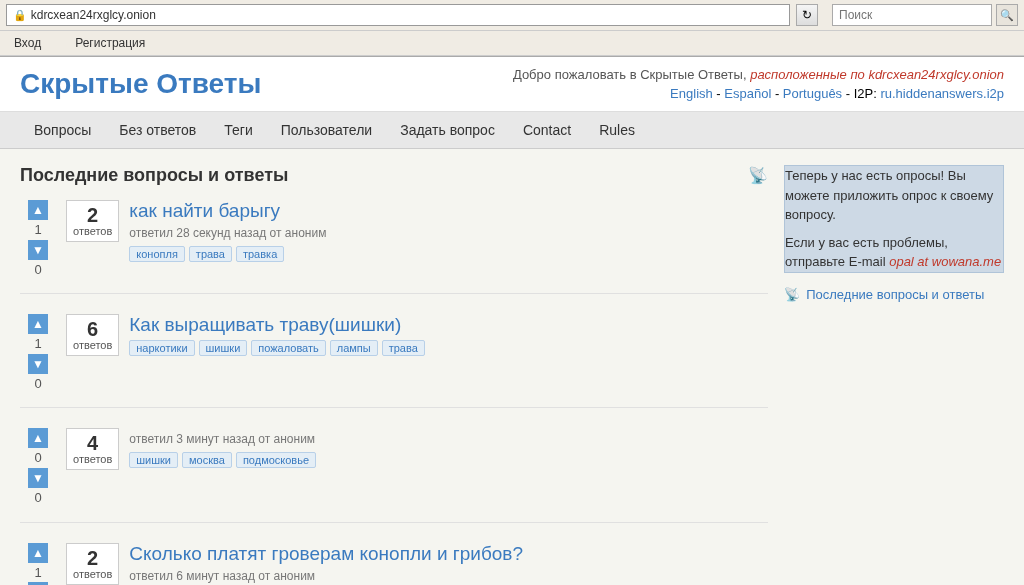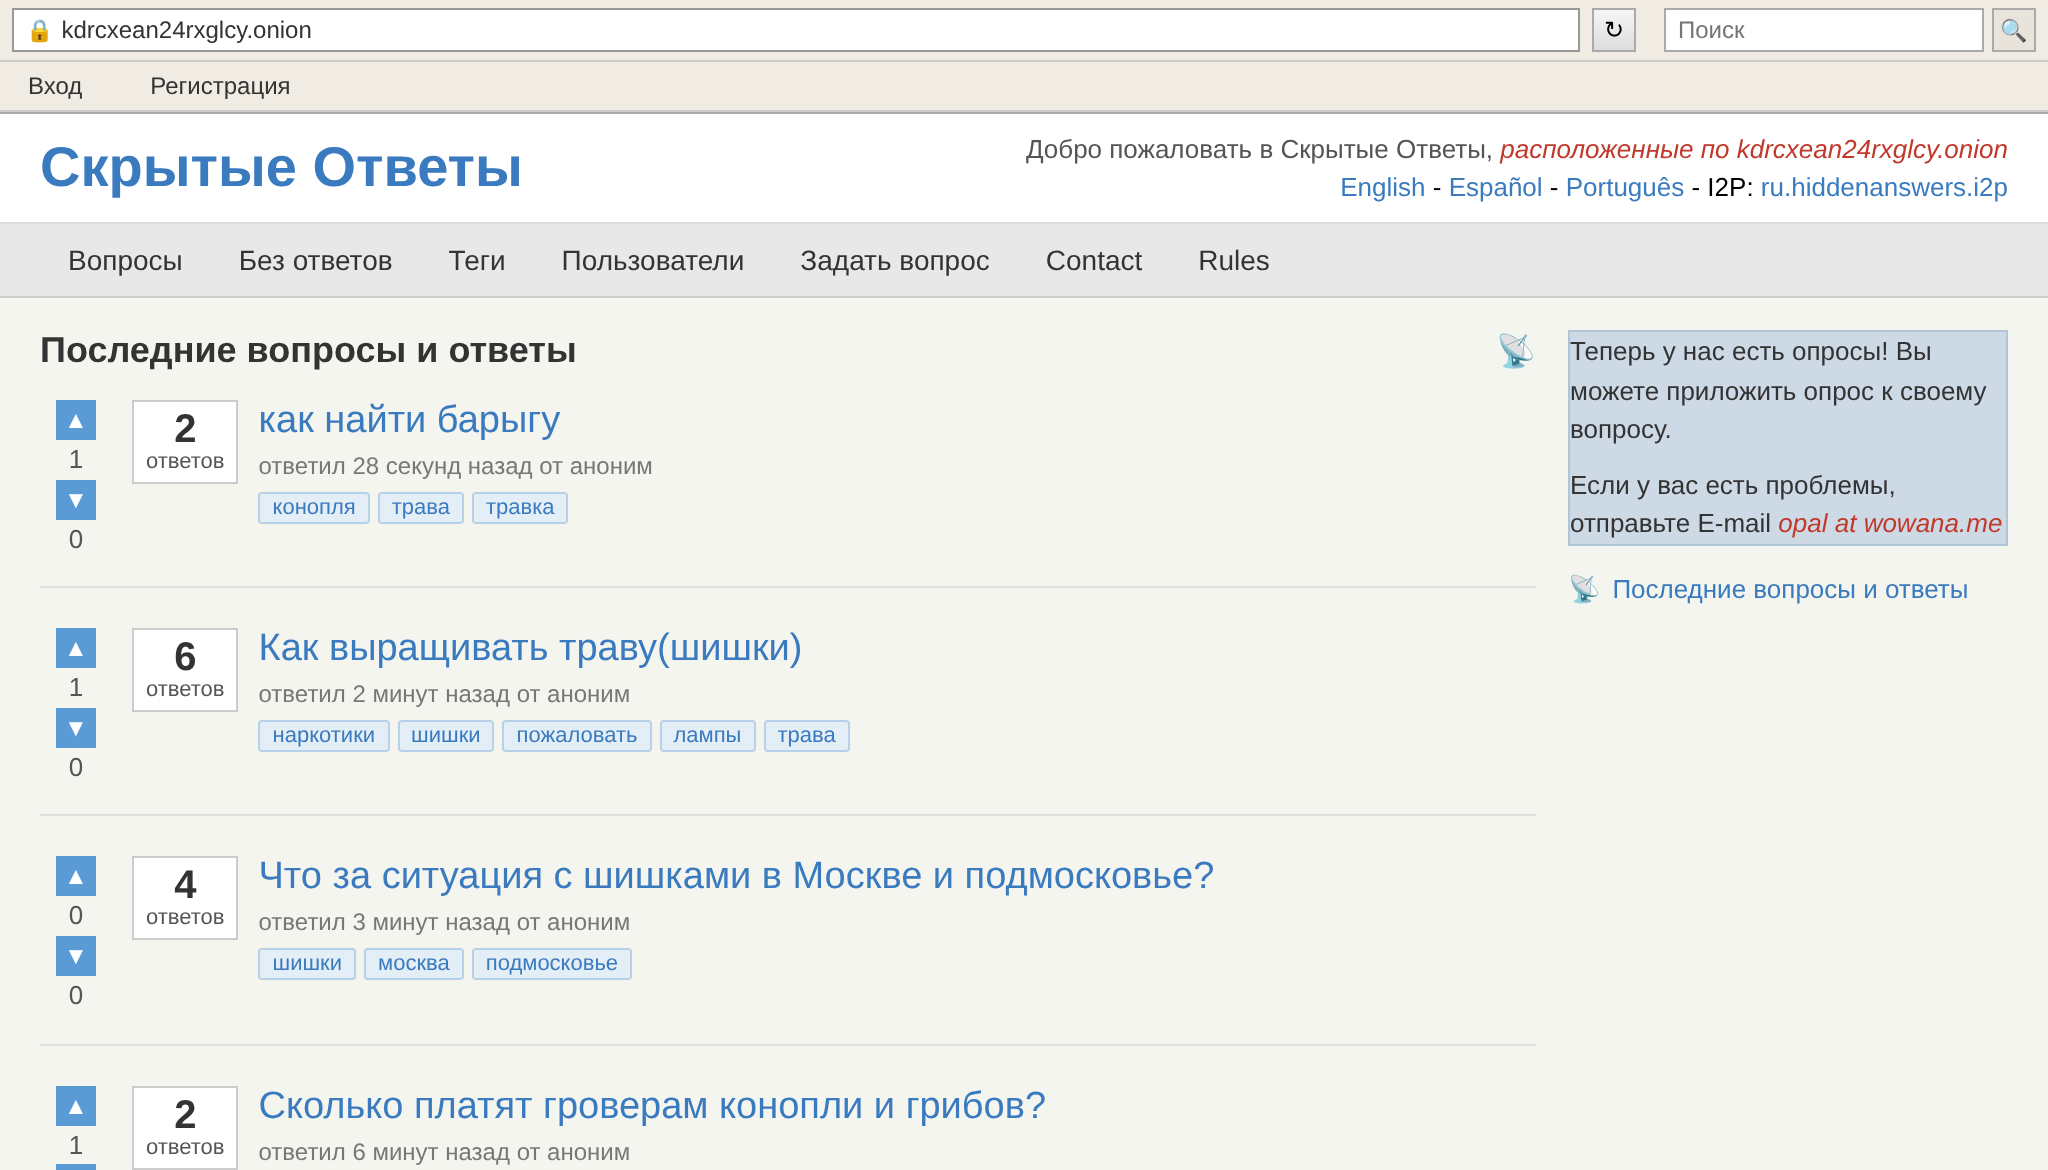--- a/index.html
+++ b/index.html
@@ -147,21 +147,20 @@
       <span class="vote-num">1</span>
       <div class="vote-arrow-down">▼</div>
       <span class="vote-num">0</span>
     </div>
     <div class="answer-count-box">
       <div class="answer-count-num">6</div>
       <div class="answer-count-label">ответов</div>
     </div>
     <div class="question-body">
       <a class="question-title">Как выращивать траву(шишки)</a>
-      <div class="question-meta">ответил 2 минут назад от аноним</div>
       <div class="tag-list">
                 <span class="tag">наркотики</span>
                 <span class="tag">шишки</span>
                 <span class="tag">пожаловать</span>
                 <span class="tag">лампы</span>
                 <span class="tag">трава</span>
               </div>
     </div>
   </div>
           <div class="question-item">
@@ -169,21 +168,20 @@
       <div class="vote-arrow-up">▲</div>
       <span class="vote-num">0</span>
       <div class="vote-arrow-down">▼</div>
       <span class="vote-num">0</span>
     </div>
     <div class="answer-count-box">
       <div class="answer-count-num">4</div>
       <div class="answer-count-label">ответов</div>
     </div>
     <div class="question-body">
-      <a class="question-title">Что за ситуация с шишками в Москве и подмосковье?</a>
       <div class="question-meta">ответил 3 минут назад от аноним</div>
       <div class="tag-list">
                 <span class="tag">шишки</span>
                 <span class="tag">москва</span>
                 <span class="tag">подмосковье</span>
               </div>
     </div>
   </div>
           <div class="question-item">
     <div class="vote-box">

